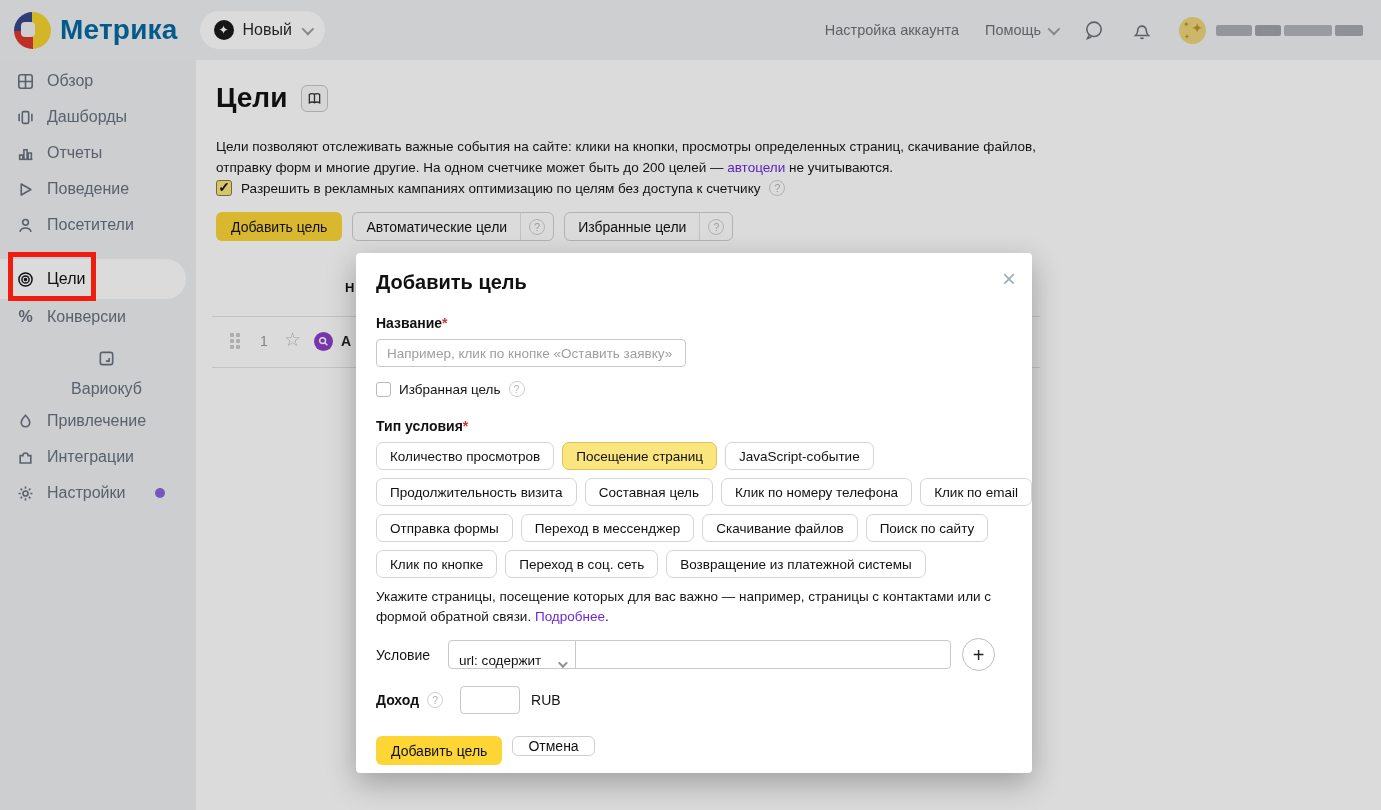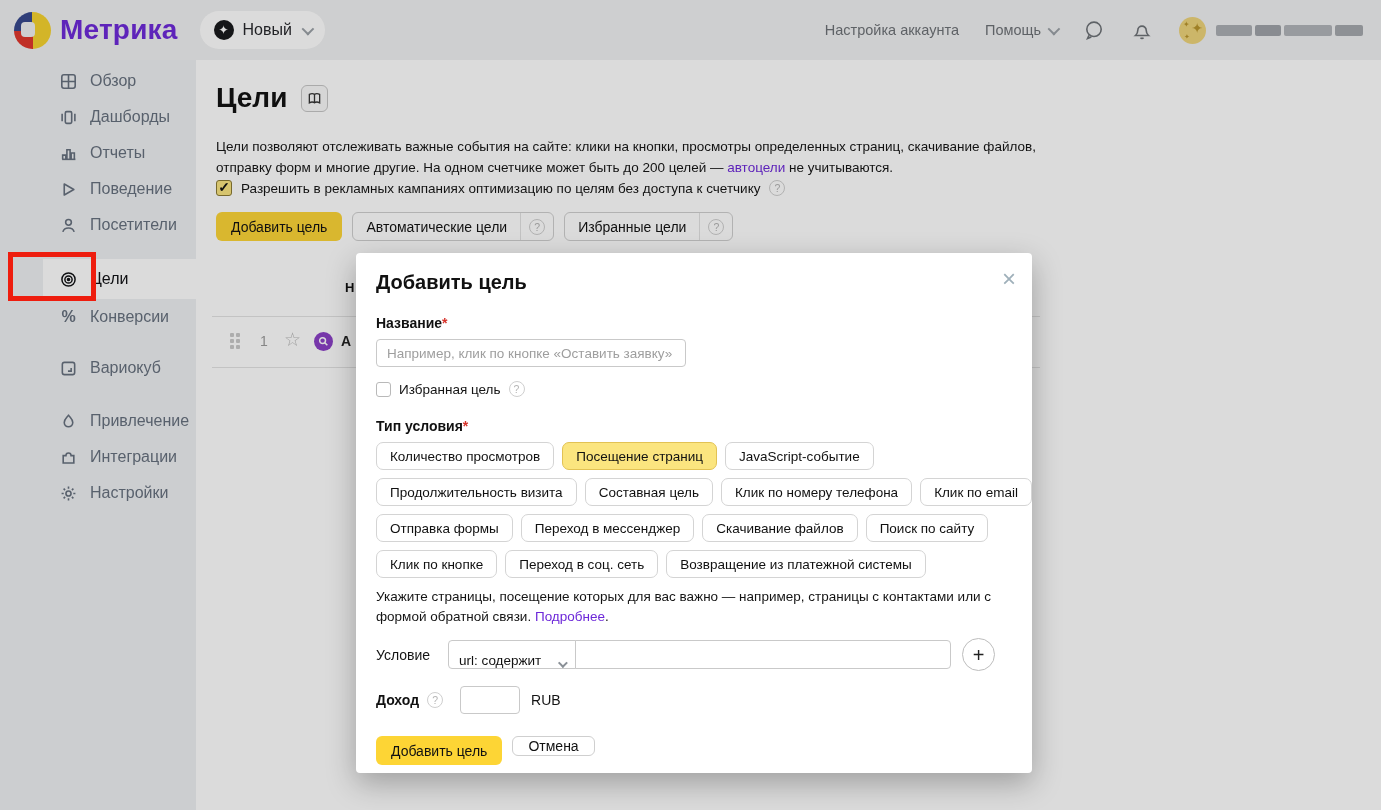--- a/index.html
+++ b/index.html
@@ -8,21 +8,21 @@
          font-family:"Liberation Sans", sans-serif; color:#1a1a1a; }
 
   
   .topbar { position:absolute; top:0; left:0; width:1381px; height:60px;
             background:#f0f1f2; display:flex; align-items:center; z-index:1; }
   .logo-wrap { display:flex; align-items:center; margin-left:14px; }
   .logo-circle { width:37px; height:37px; border-radius:50%; position:relative;
       background:conic-gradient(#f6d32d 0 50%, #e0352b 50% 75%, #35478c 75% 100%); }
   .logo-notch { position:absolute; left:7px; top:10px; width:14px; height:15px;
       background:#f0f1f2; border-radius:4px; }
-  .brand { font-size:28px; font-weight:bold; color:#6d28d9; margin-left:9px; letter-spacing:.2px; }
+  .brand { font-size:28px; font-weight:bold; color:#0369a1; margin-left:9px; letter-spacing:.2px; }
 
   .counter-pill { display:flex; height:38px; margin-left:22px; border-radius:19px; overflow:hidden; }
   .pill-new { background:#fff; display:flex; align-items:center; padding:0 14px 0 14px; cursor:pointer; }
   .new-ico { width:20px; height:20px; border-radius:50%; background:#17181a; color:#fff;
              display:flex; align-items:center; justify-content:center; font-size:12px; }
   .pill-new .lbl { font-size:16px; color:#26272b; margin:0 10px 0 9px; }
   .pill-url { background:#e2e5e8; display:flex; align-items:center; padding:0 18px; gap:9px; }
   .pill-url .url { font-size:14.5px; color:#8d949e; }
   .pill-url .dot { color:#8d949e; font-size:14px; }
   .pill-url .cid { font-size:14.5px; color:#3d3f44; font-weight:bold; }
@@ -36,24 +36,24 @@
   .avatar span { position:absolute; color:#b9952c; }
   .sp1 { font-size:14px; right:3px; top:3px; }
   .sp2 { font-size:8px; left:4px; top:3px; }
   .sp3 { font-size:7px; left:5px; bottom:3px; }
   .blur-name { display:flex; gap:3px; align-items:center; margin-left:-16px; }
   .blur-name i { display:block; height:11px; border-radius:2px; }
 
   
   .sidebar { position:absolute; top:60px; left:0; width:196px; height:750px; background:#eef0f2; z-index:1; }
   .side-item { height:36px; display:flex; align-items:center; padding-left:17px; gap:13px;
-               color:#66707e; font-size:16px; cursor:pointer; position:relative;margin-left:43px; }
+               color:#66707e; font-size:16px; cursor:pointer; position:relative; }
   .side-item .icn { width:17px; height:17px; flex:0 0 17px; display:flex; align-items:center; justify-content:center; }
   .side-item.active { height:40px; width:186px; background:#fff; border-radius:0 20px 20px 0; color:#101114; }
-  .mt16 { margin-top:16px; } .mt15 { margin-top:15px; } .mt17 { margin-top:17px; } .mt3 { margin-top:3px; }
+  .mt16 { margin-top:16px; } .mt15 { margin-top:15px;flex-direction:column; } .mt17 { margin-top:17px; } .mt3 { margin-top:3px; }
   .badge-dot { position:absolute; left:155px; top:50%; transform:translateY(-50%);
                width:10px; height:10px; border-radius:50%; background:#8565e0; }
   .pcent { font-size:16px; font-weight:bold; color:#66707e; }
 
   
   .content { position:absolute; top:60px; left:196px; width:1185px; height:750px; background:#fff; z-index:1; }
   .page-title-row { position:absolute; left:20px; top:22px; display:flex; align-items:center; gap:14px; }
   .page-title { font-size:28px; font-weight:bold; color:#111; }
   .book-btn { width:27px; height:27px; border:1px solid #c6c6c6; border-radius:6px; background:#fafafa;
               display:flex; align-items:center; justify-content:center; color:#333; cursor:pointer; }

